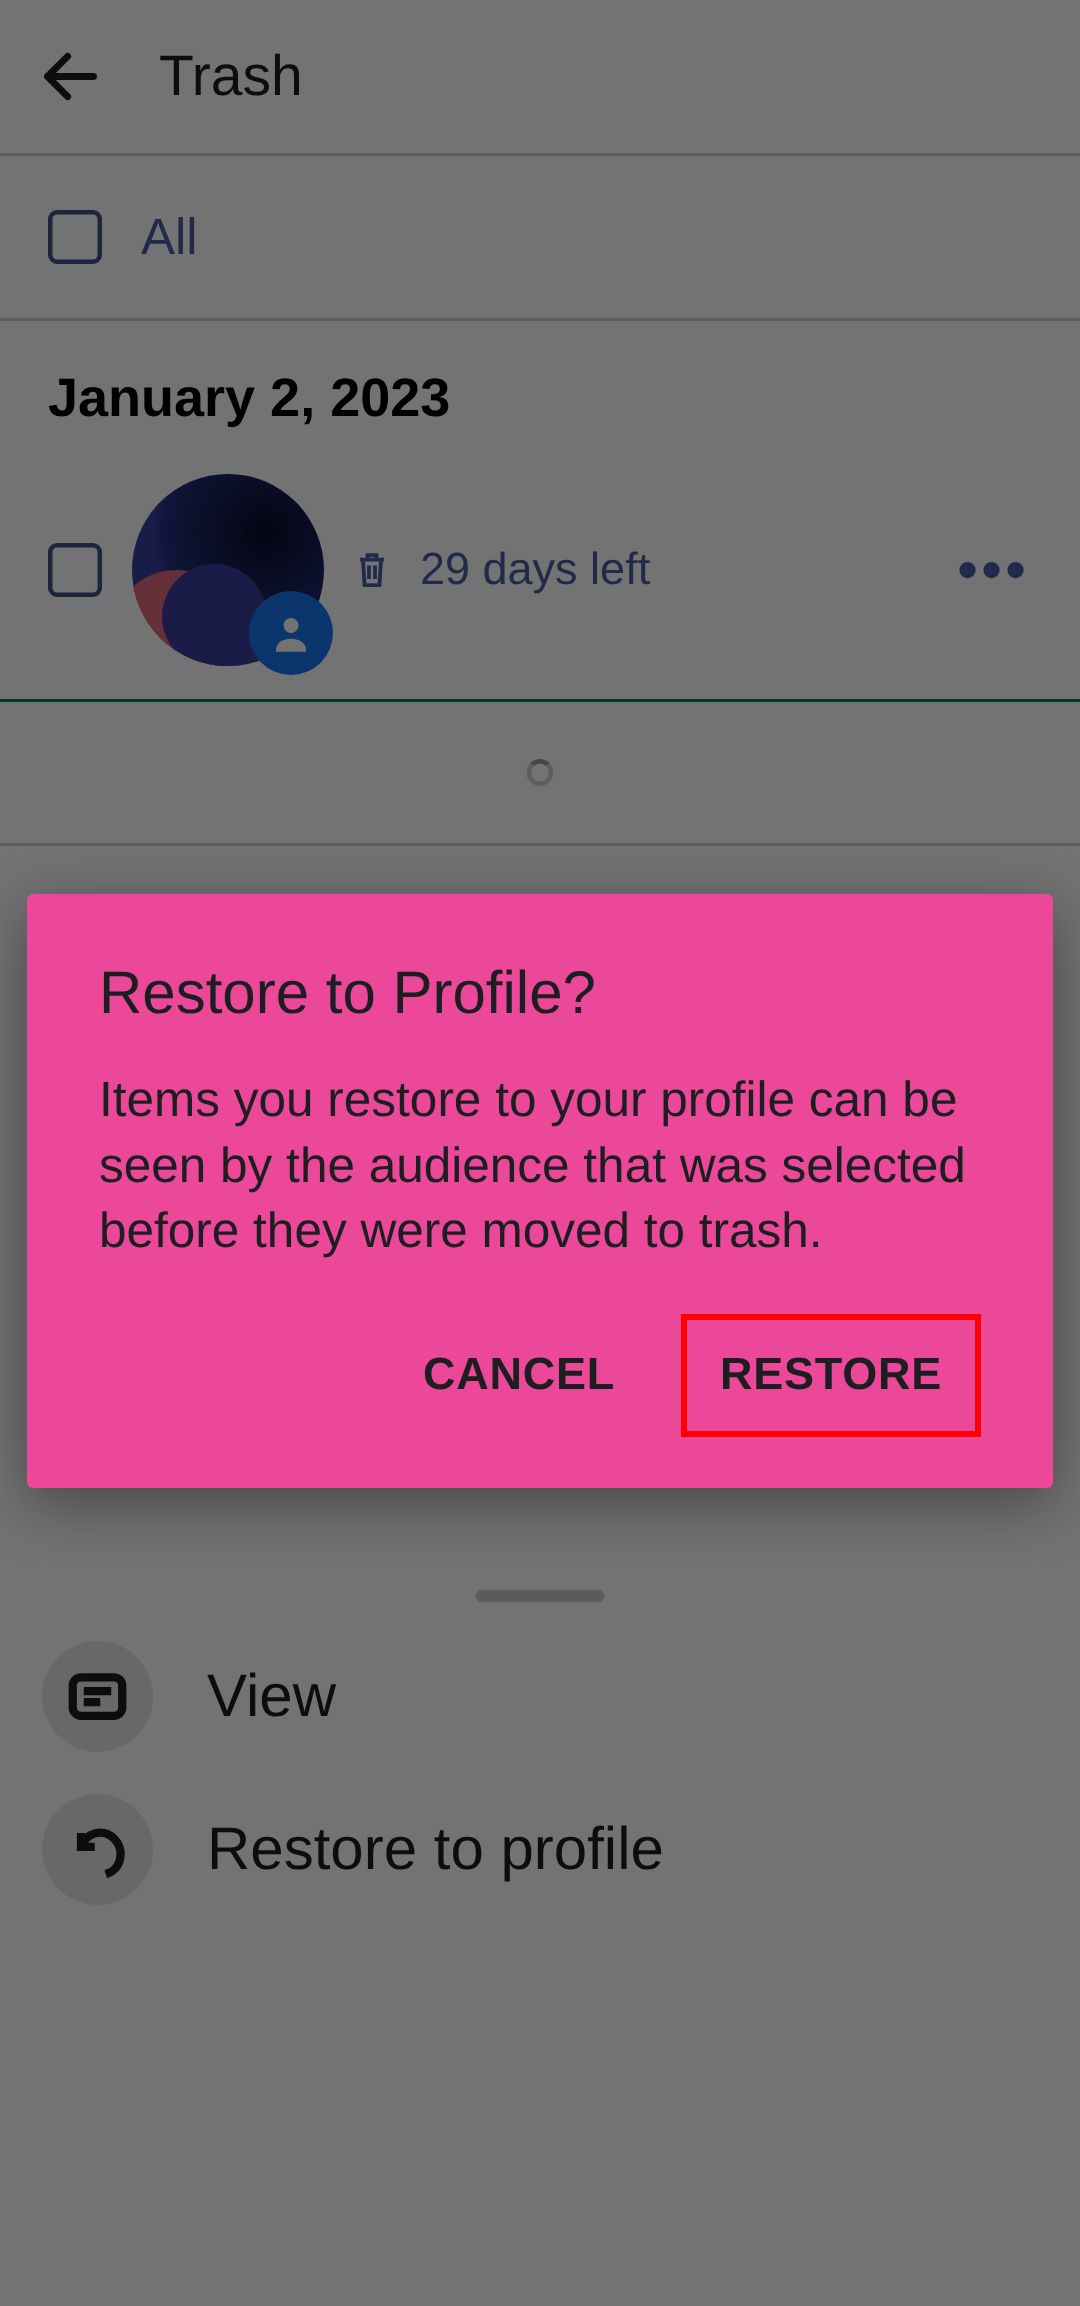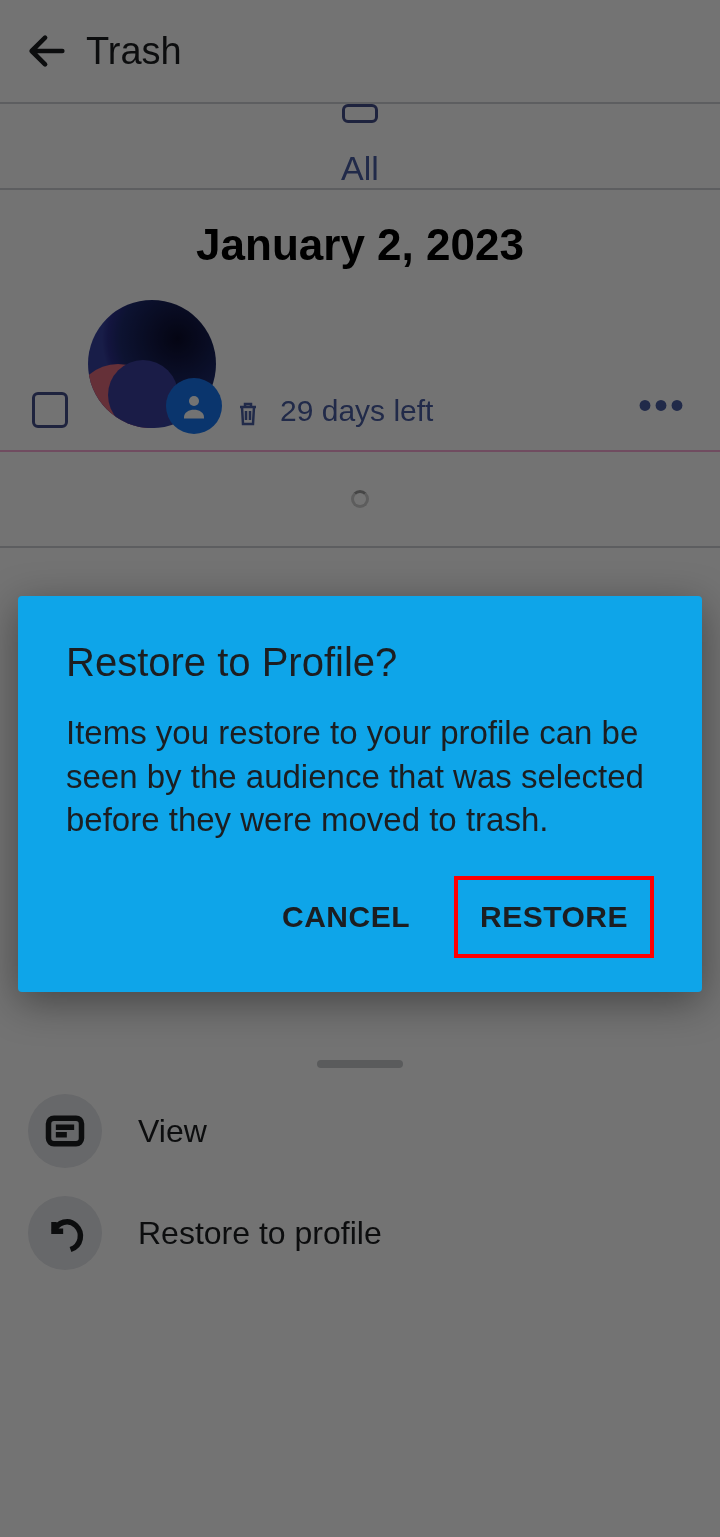--- a/index.html
+++ b/index.html
@@ -1,33 +1,33 @@
 <!DOCTYPE html>
 <html><head>
 <meta charset="utf-8">
 <style>
   * { box-sizing: border-box; margin: 0; padding: 0; }
   html, body { width: 720px; height: 1537px; font-family: -apple-system, Helvetica, Arial, sans-serif; background: #fff; overflow: hidden; position: relative; }
 
   
-  .header { height: 104px; display: flex; align-items: center; padding: 0 24px; gap: 16px; border-bottom: 2px solid #cfd1d5; }
+  .header { height: 104px; display: flex; align-items: center; padding: 0 24px; gap: 36px; border-bottom: 2px solid #cfd1d5; }
   .back-arrow { width: 46px; height: 46px; display:flex; align-items:center; justify-content:center; }
   .back-arrow svg { width: 46px; height: 46px; }
   .title { font-size: 38px; color:#1c1e21; }
 
   
-  .all-row { height: 86px; display:flex; align-items:center; padding: 0 32px; gap: 26px; border-bottom: 2px solid #cfd1d5; flex-direction: column; }
+  .all-row { height: 110px; display:flex; align-items:center; padding: 0 32px; gap: 26px; border-bottom: 2px solid #cfd1d5; }
   .checkbox { width: 36px; height: 36px; border: 3px solid #444e8a; border-radius: 6px; background:#fff; }
   .all-label { font-size: 34px; color:#4a5ea3; }
 
   
-  .date-header { font-size: 44px; font-weight: 700; padding: 30px 32px 30px 32px; color:#000;text-align:center; }
+  .date-header { font-size: 36px; font-weight: 700; padding: 30px 32px 30px 32px; color:#000; }
 
   
-  .item-row { display:flex; align-items:flex-end; padding: 0 30px 22px 32px; gap: 20px; border-bottom: 2px solid #f9a8d4; }
+  .item-row { display:flex; align-items:center; padding: 0 30px 22px 32px; gap: 20px; border-bottom: 2px solid #0f766e; }
   .item-row .checkbox { flex-shrink:0; }
   .thumb-wrap { position:relative; width:128px; height:128px; flex-shrink:0; }
   .thumb { width:128px; height:128px; border-radius:50%; background: radial-gradient(circle at 70% 30%, #0b0c2b 0%, #1d2a6d 45%, #2b2f8c 55%, #3742a0 60%);
     position:relative; overflow:hidden; }
   .thumb::before { content:""; position:absolute; left:-10px; bottom:-6px; width:80px; height:70px; background:#e06a7c; border-radius:50% 50% 40% 40%; }
   .thumb::after { content:""; position:absolute; right:38px; bottom:-2px; width:70px; height:70px; background:#3b3f9e; border-radius:50%; }
   .thumb-badge { position:absolute; right:-6px; bottom:-6px; width:56px; height:56px; border-radius:50%; background:#1877f2; display:flex; align-items:center; justify-content:center; }
   .thumb-badge svg { width:30px; height:30px; fill:#fff; }
   .trash-ico { width:24px; height:28px; flex-shrink:0; }
   .trash-ico svg{ width:24px; height:28px; stroke:#4a5ea3; fill:none; stroke-width:2.5; }
@@ -37,29 +37,29 @@
   
   .spinner-row { height:96px; display:flex; align-items:center; justify-content:center; border-bottom:2px solid #cfd1d5; }
   .spinner { width:18px; height:18px; border:3px solid #cfcfcf; border-top-color:#9c9c9c; border-radius:50%; }
 
   
   .sheet { position:absolute; left:0; right:0; bottom:0; height:495px; background:#fff; border-top-left-radius:26px; border-top-right-radius:26px; padding-top:18px; }
   .grabber { width:86px; height:8px; background:#c7c9cc; border-radius:4px; margin:0 auto 12px auto; }
   .sheet-item { display:flex; align-items:center; gap:36px; padding: 14px 28px; }
   .sheet-icon { width:74px; height:74px; border-radius:50%; background:#e4e6ea; display:flex; align-items:center; justify-content:center; flex-shrink:0; }
   .sheet-icon svg { width:44px; height:44px; stroke:#1c1e21; fill:none; stroke-width:3; }
-  .sheet-label { font-size:32px; color:#1c1e21; }
+  .sheet-label { font-size:40px; color:#1c1e21; }
   .sheet-item.delete .sheet-icon svg { stroke:#d23b3b; }
   .sheet-item.delete .sheet-label { color:#d23b3b; }
 
   
   .scrim { position:absolute; inset:0; background:rgba(0,0,0,0.55); }
 
   
-  .dialog { position:absolute; left:18px; right:18px; top:596px; background:#0ea5e9; border-radius:4px; padding:44px 48px 34px 48px; box-shadow:0 10px 40px rgba(0,0,0,.4); }
+  .dialog { position:absolute; left:18px; right:18px; top:596px; background:#ec4899; border-radius:4px; padding:44px 48px 34px 48px; box-shadow:0 10px 40px rgba(0,0,0,.4); }
   .dialog-title { font-size:40px; font-weight:500; color:#1c1e21; margin-bottom:26px; }
   .dialog-body { font-size:33px; line-height:1.32; color:#1c1e21; margin-bottom:34px;margin-top:16px; }
   .dialog-actions { display:flex; justify-content:flex-end; gap:26px; align-items:center; }
   .dlg-btn { font-size:30px; font-weight:600; letter-spacing:.5px; color:#1c1e21; background:none; border:none; padding:14px 18px; cursor:pointer;text-align:center; }
   .dlg-btn.highlight { border:4px solid #ff0000; padding:20px 22px; }
 </style>
 </head>
 <body>
 
 <div class="header">

